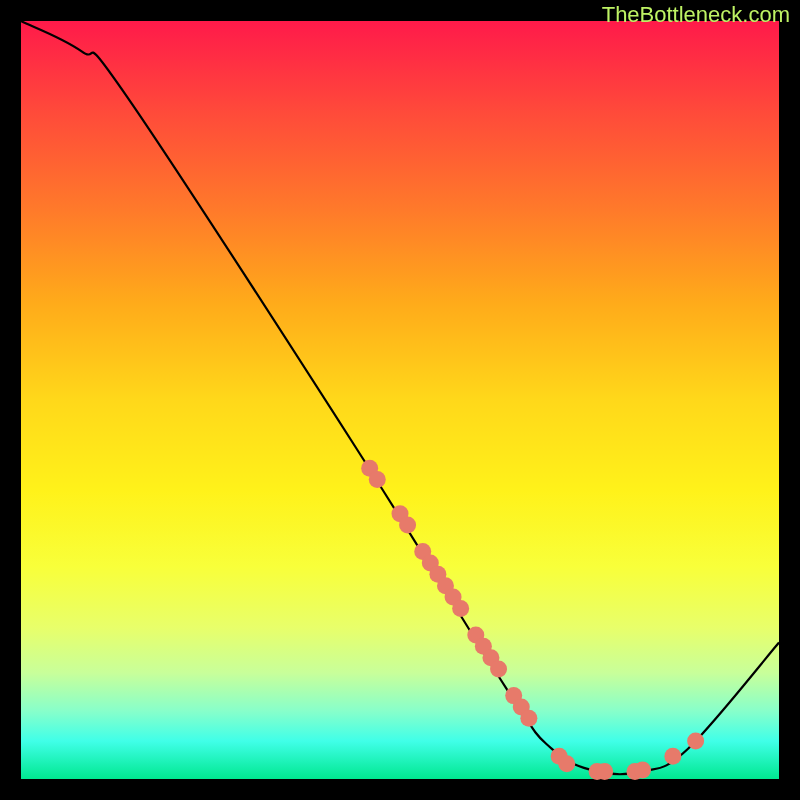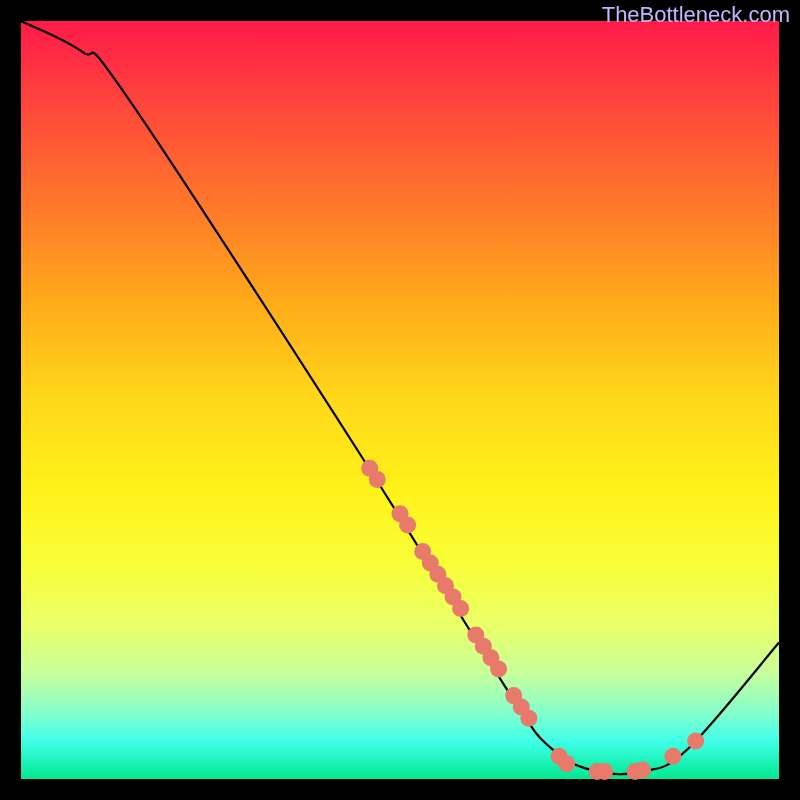--- a/index.html
+++ b/index.html
@@ -8,21 +8,21 @@
     width: 800px;
     height: 800px;
     background: #000;
     position: relative;
     font-family: Arial, sans-serif;
   }
   .watermark {
     position: absolute;
     top: 2px;
     right: 10px;
-    color: #c4b5fd;
+    color: #bef264;
     font-size: 22px;
     font-weight: 500;
     z-index: 10;
   }
   .plot-area {
     position: absolute;
     left: 21px;
     top: 21px;
     width: 758px;
     height: 758px;

